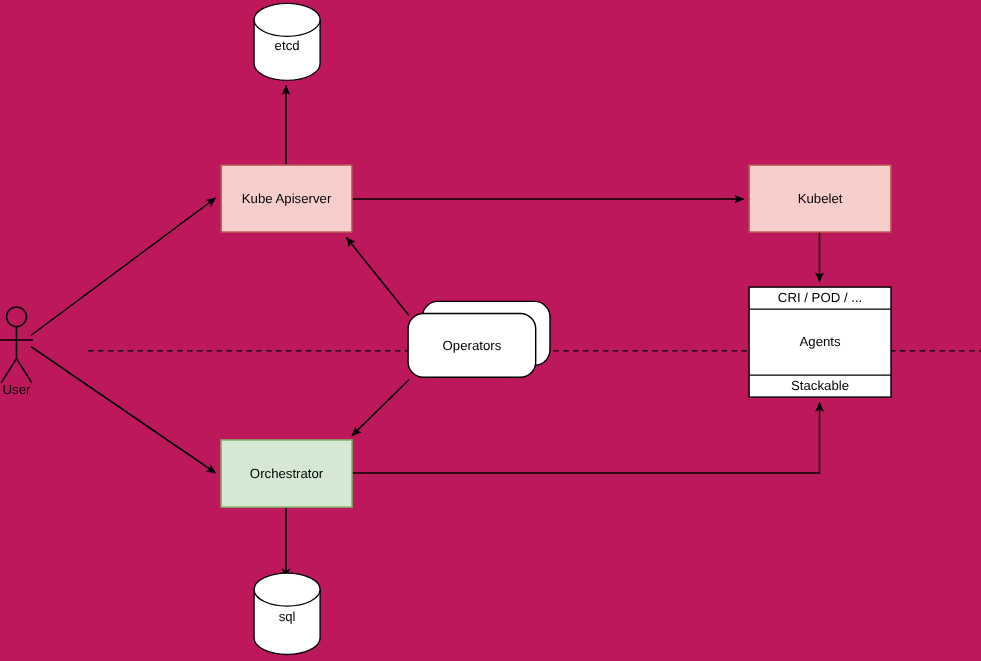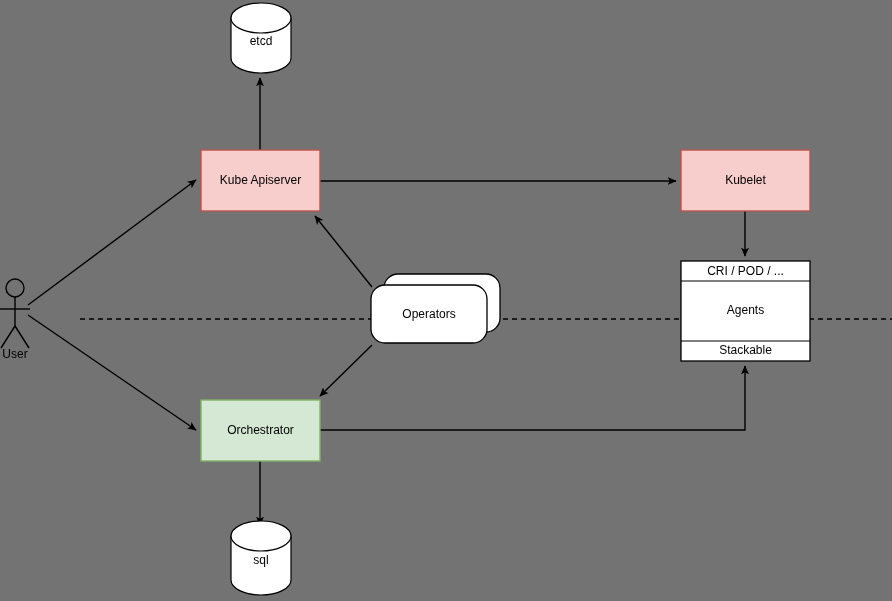--- a/index.html
+++ b/index.html
@@ -7,21 +7,21 @@
     padding: 0;
     background: #ffffff;
   }
   body {
     font-family: "Liberation Sans", sans-serif;
   }
   #canvas {
     position: relative;
     width: 892px;
     height: 601px;
-    background: #737373;
+    background: #be185d;
     overflow: hidden;
   }
   #diagram-svg {
     position: absolute;
     top: 0;
     left: 0;
     width: 892px;
     height: 601px;
   }
   .node-label {

